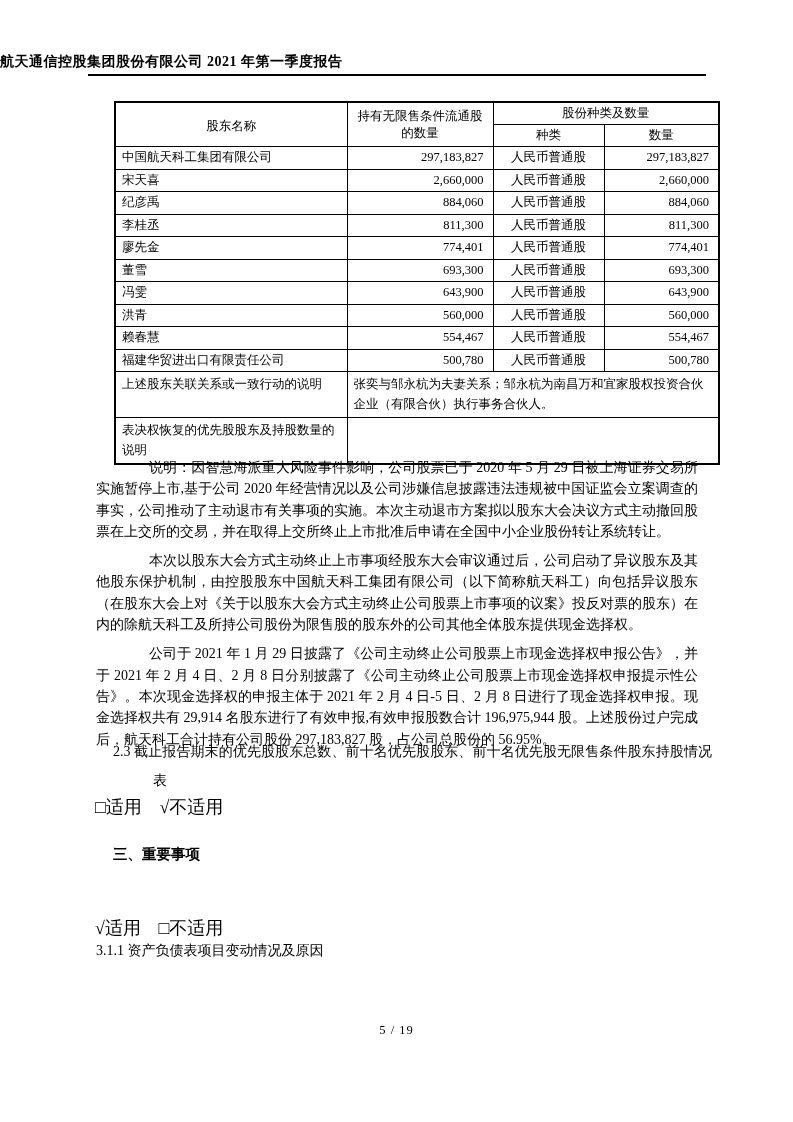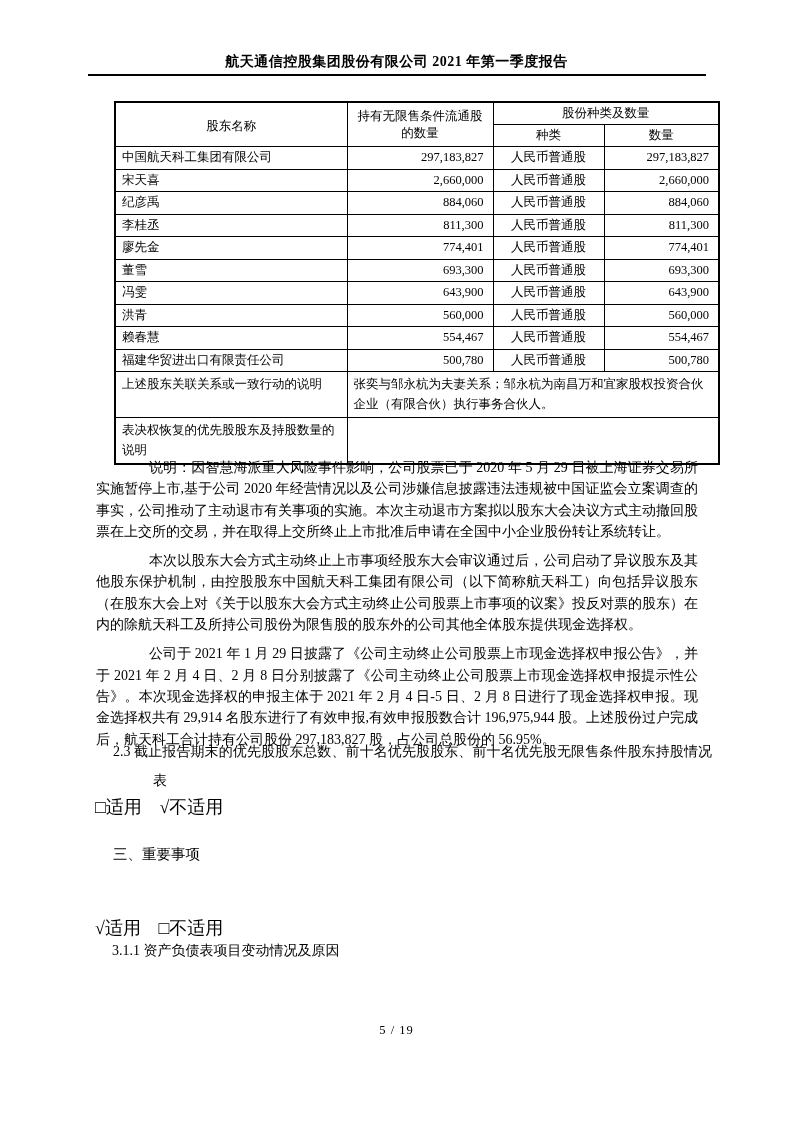--- a/index.html
+++ b/index.html
@@ -4,21 +4,21 @@
 <style>
   html,body { margin:0; padding:0; background:#ffffff; }
   .page {
     position:relative; width:793px; height:1122px; background:#ffffff;
     font-family:"Liberation Serif","DejaVu Serif",serif; color:#000;
     overflow:hidden;
   }
   
   .doc-title {
     position:absolute; top:53px; left:0; width:793px;
-    text-align:center; font-weight:bold; font-size:14px; letter-spacing:0.5px;
+    text-align:left; font-weight:bold; font-size:14px; letter-spacing:0.5px;
   }
   .header-rule {
     position:absolute; top:74px; left:88px; width:618px;
     border-top:2px solid #000; height:0;
   }
   
   table.t1 {
     position:absolute; top:101px; left:114px; width:604px;
     border-collapse:collapse; table-layout:fixed; font-size:12.5px;
     border:2px solid #000;
@@ -42,24 +42,24 @@
   .notes p { margin:8px; text-indent:53px; }
   
   .sec23 {
     position:absolute; top:737px; left:88px; width:624px; box-sizing:border-box;
     font-size:14px; line-height:29px; padding-left:65px; text-indent:-40px;
     text-align:justify;
   }
   .applic { position:absolute; font-size:18px; }
   .applic .opt { margin-right:13px; }
   .applic23 { top:795px; left:95px; }
-  .sec3 { position:absolute; top:845px; left:113px; font-size:14.5px; font-weight:normal; }
+  .sec3 { position:absolute; top:845px; left:113px; font-size:14.5px; font-weight:bold; }
   .sec31 { position:absolute; top:889px; left:113px; font-size:14px; }
   .applic31 { top:916px; left:95px; }
-  .sec311 { position:absolute; top:942px; left:112px; font-size:14px; }
+  .sec311 { position:absolute; top:942px; left:96px; font-size:14px; }
   
   table.t2 {
     position:absolute; top:963px; left:114px; width:604px;
     border-collapse:collapse; table-layout:fixed; font-size:12px;
     border:2px solid #000;
   }
   table.t2 td {
     border:1px solid #000; padding:0 4px; height:24px;
     text-align:center; vertical-align:middle; overflow:hidden;
   }

